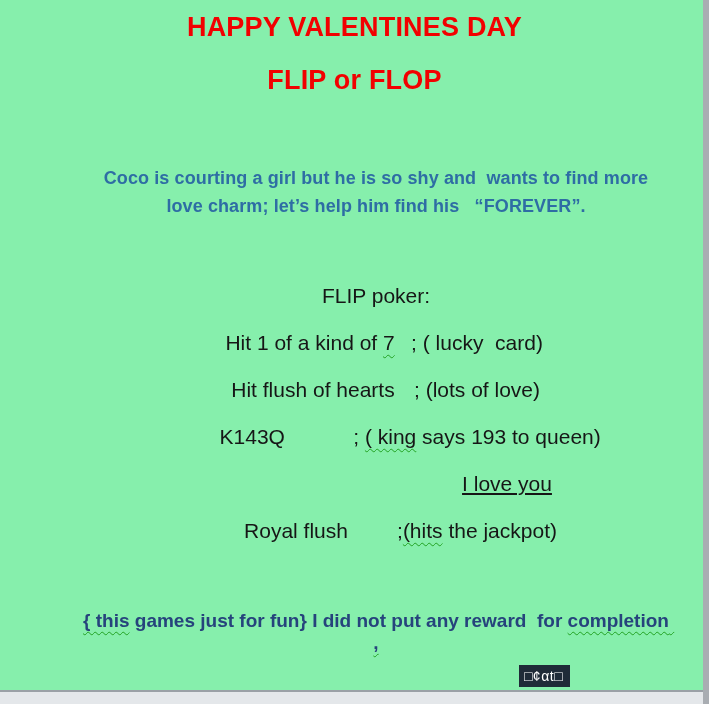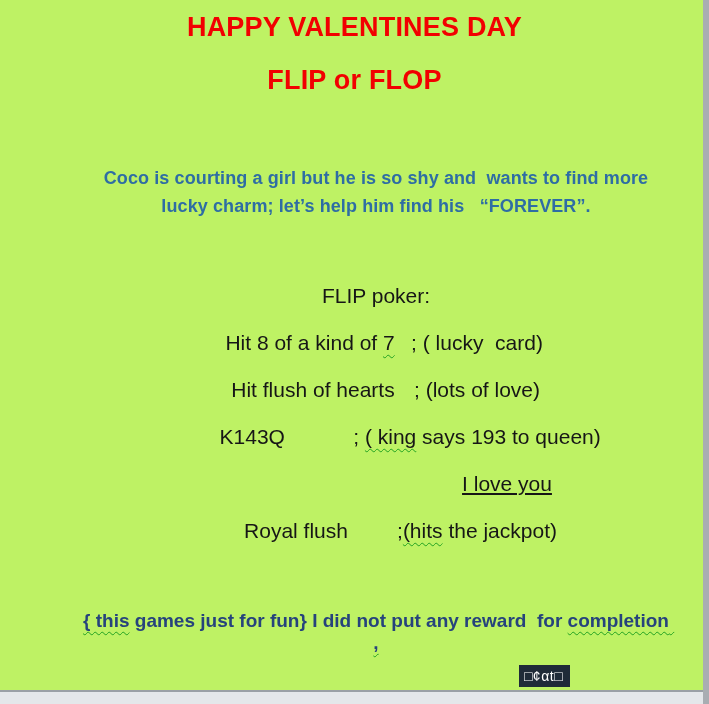--- a/index.html
+++ b/index.html
@@ -3,21 +3,21 @@
 <meta charset="utf-8">
 <style>
   html, body { margin:0; padding:0; }
   body {
     width:709px; height:704px;
     background:#ffffff;
     font-family:"Liberation Sans", sans-serif;
     position:relative;
     overflow:hidden;
   }
-  .page { position:absolute; inset:0; background:#bef264; }
+  .page { position:absolute; inset:0; background:#86efac; }
 
   
   .edge-bottom {
     position:absolute; left:0; bottom:0; width:709px; height:12px;
     background:#e4e7ea; border-top:2px solid #9aa0a6; z-index:1;
   }
   .edge-right {
     position:absolute; top:0; right:0; width:6px; height:704px;
     background:#a9adb2; z-index:2;
   }
@@ -82,25 +82,25 @@
 </head>
 <body>
 
 <div class="page">
 
   <h1 class="title-1" data-bind="titles.line1">HAPPY VALENTINES DAY</h1>
   <h1 class="title-2" data-bind="titles.line2">FLIP or FLOP</h1>
 
   <div class="content">
 
-    <p class="intro"><span data-bind="intro.line1">Coco is courting a girl but he is so shy and  wants to find more</span><br><span data-bind="intro.line2">lucky charm; let’s help him find his   “FOREVER”.</span></p>
+    <p class="intro"><span data-bind="intro.line1">Coco is courting a girl but he is so shy and  wants to find more</span><br><span data-bind="intro.line2">love charm; let’s help him find his   “FOREVER”.</span></p>
 
     <p class="game-heading" data-bind="game.heading">FLIP poker:</p>
 
-    <p class="game-row"><span class="left"><span data-bind="game.rows.0.pre">Hit 8 of a kind of </span><span class="sq" data-bind="game.rows.0.sq">7</span></span><span data-bind="game.rows.0.right">; ( lucky  card)</span></p>
+    <p class="game-row"><span class="left"><span data-bind="game.rows.0.pre">Hit 1 of a kind of </span><span class="sq" data-bind="game.rows.0.sq">7</span></span><span data-bind="game.rows.0.right">; ( lucky  card)</span></p>
 
     <p class="game-row"><span class="left" data-bind="game.rows.1.left">Hit flush of hearts</span><span data-bind="game.rows.1.right">; (lots of love)</span></p>
 
     <p class="game-row"><span class="left" data-bind="game.rows.2.left">K143Q</span><span><span data-bind="game.rows.2.right_pre">; </span><span class="sq" data-bind="game.rows.2.sq">( king</span><span data-bind="game.rows.2.right_post"> says 193 to queen)</span></span></p>
 
     <p class="love-line" data-bind="game.center_line">I love you</p>
 
     <p class="game-row"><span class="left" data-bind="game.rows.3.left">Royal flush</span><span><span data-bind="game.rows.3.right_pre">;</span><span class="sq" data-bind="game.rows.3.sq">(hits</span><span data-bind="game.rows.3.right_post"> the jackpot)</span></span></p>
 
     <p class="footer-note"><span class="sq" data-bind="footer.sq1">{ this</span><span data-bind="footer.middle"> games just for fun} I did not put any reward  for </span><span class="sq" data-bind="footer.sq2">completion ,</span></p>

